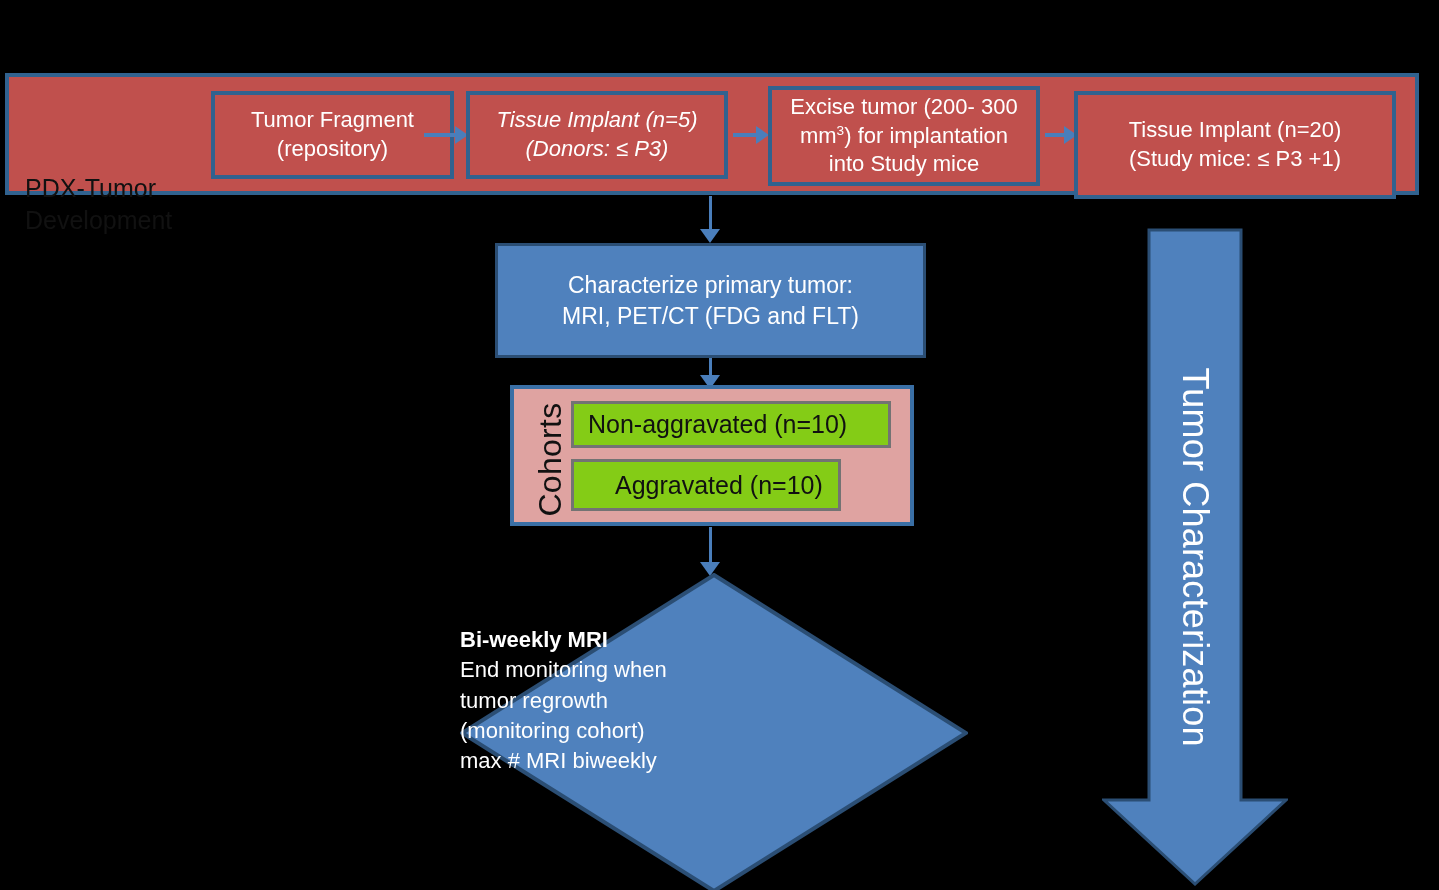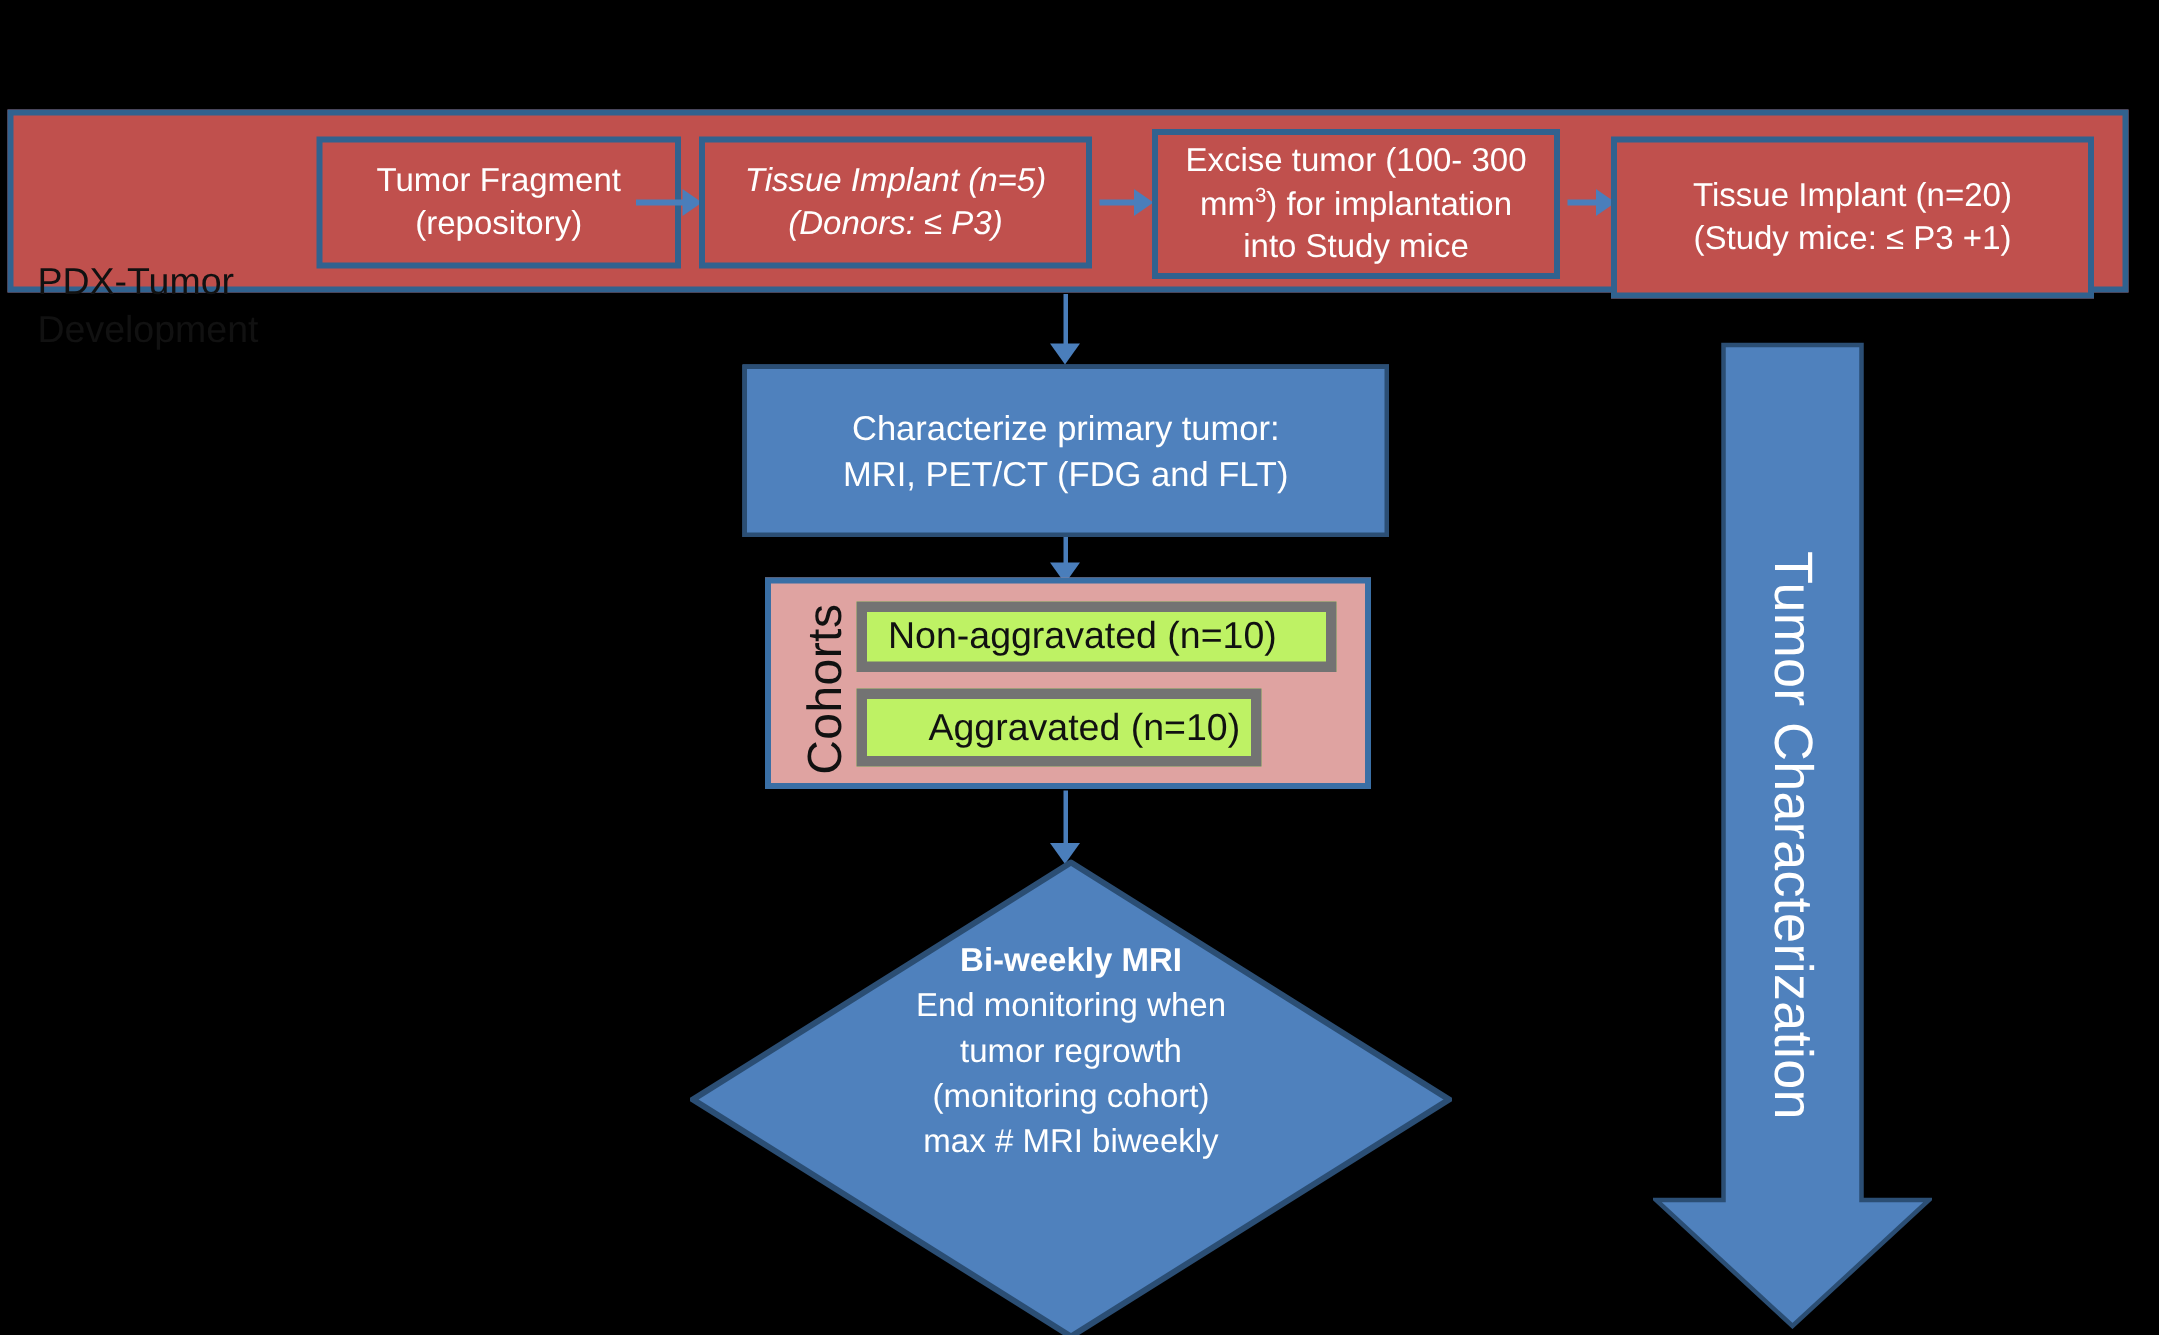--- a/index.html
+++ b/index.html
@@ -139,22 +139,22 @@
     top: 52px;
     width: 136px;
     transform: rotate(-90deg);
     color: #111111;
     font-size: 32px;
     text-align: center;
     letter-spacing: 0.3px;
   }
   .cohort-item {
     position: absolute;
-    background: #bef264;
-    border: 7px solid #737373;
+    background: #84cc16;
+    border: 3px solid #737373;
     box-sizing: border-box;
     color: #111111;
     display: flex;
     align-items: center;
     padding-left: 14px;
     font-size: 25px;
   }
   .ci1 { left: 57px; top: 12px; width: 320px; height: 47px; }
   .ci2 { left: 57px; top: 70px; width: 270px; height: 52px; padding-left: 41px; }
 
@@ -169,21 +169,21 @@
   .diamond-shape {
     position: absolute;
     inset: 0;
   }
   .diamond-text {
     position: absolute;
     left: 0;
     top: 52px;
     width: 508px;
     color: #FFFFFF;
-    text-align: center;
+    text-align: left;
     font-size: 22px;
     line-height: 1.38;
   }
   .diamond-text .dt-head {
     font-weight: bold;
   }
 
   
   .bigarrow-wrap {
     position: absolute;
@@ -228,21 +228,21 @@
     <span>
       <span>Tissue Implant (n=5)</span><br>
       <span>(Donors: ≤ P3)</span>
     </span>
   </div>
 
   <div class="harrow ha2"></div>
 
   <div class="redbox rb3">
     <span>
-      <span>Excise tumor (100- 300</span><br>
+      <span>Excise tumor (200- 300</span><br>
       <span>mm</span><sup>3</sup><span>) for implantation</span><br>
       <span>into Study mice</span>
     </span>
   </div>
 
   <div class="harrow ha3"></div>
 
   <div class="redbox rb4">
     <span>
       <span>Tissue Implant (n=20)</span><br>

